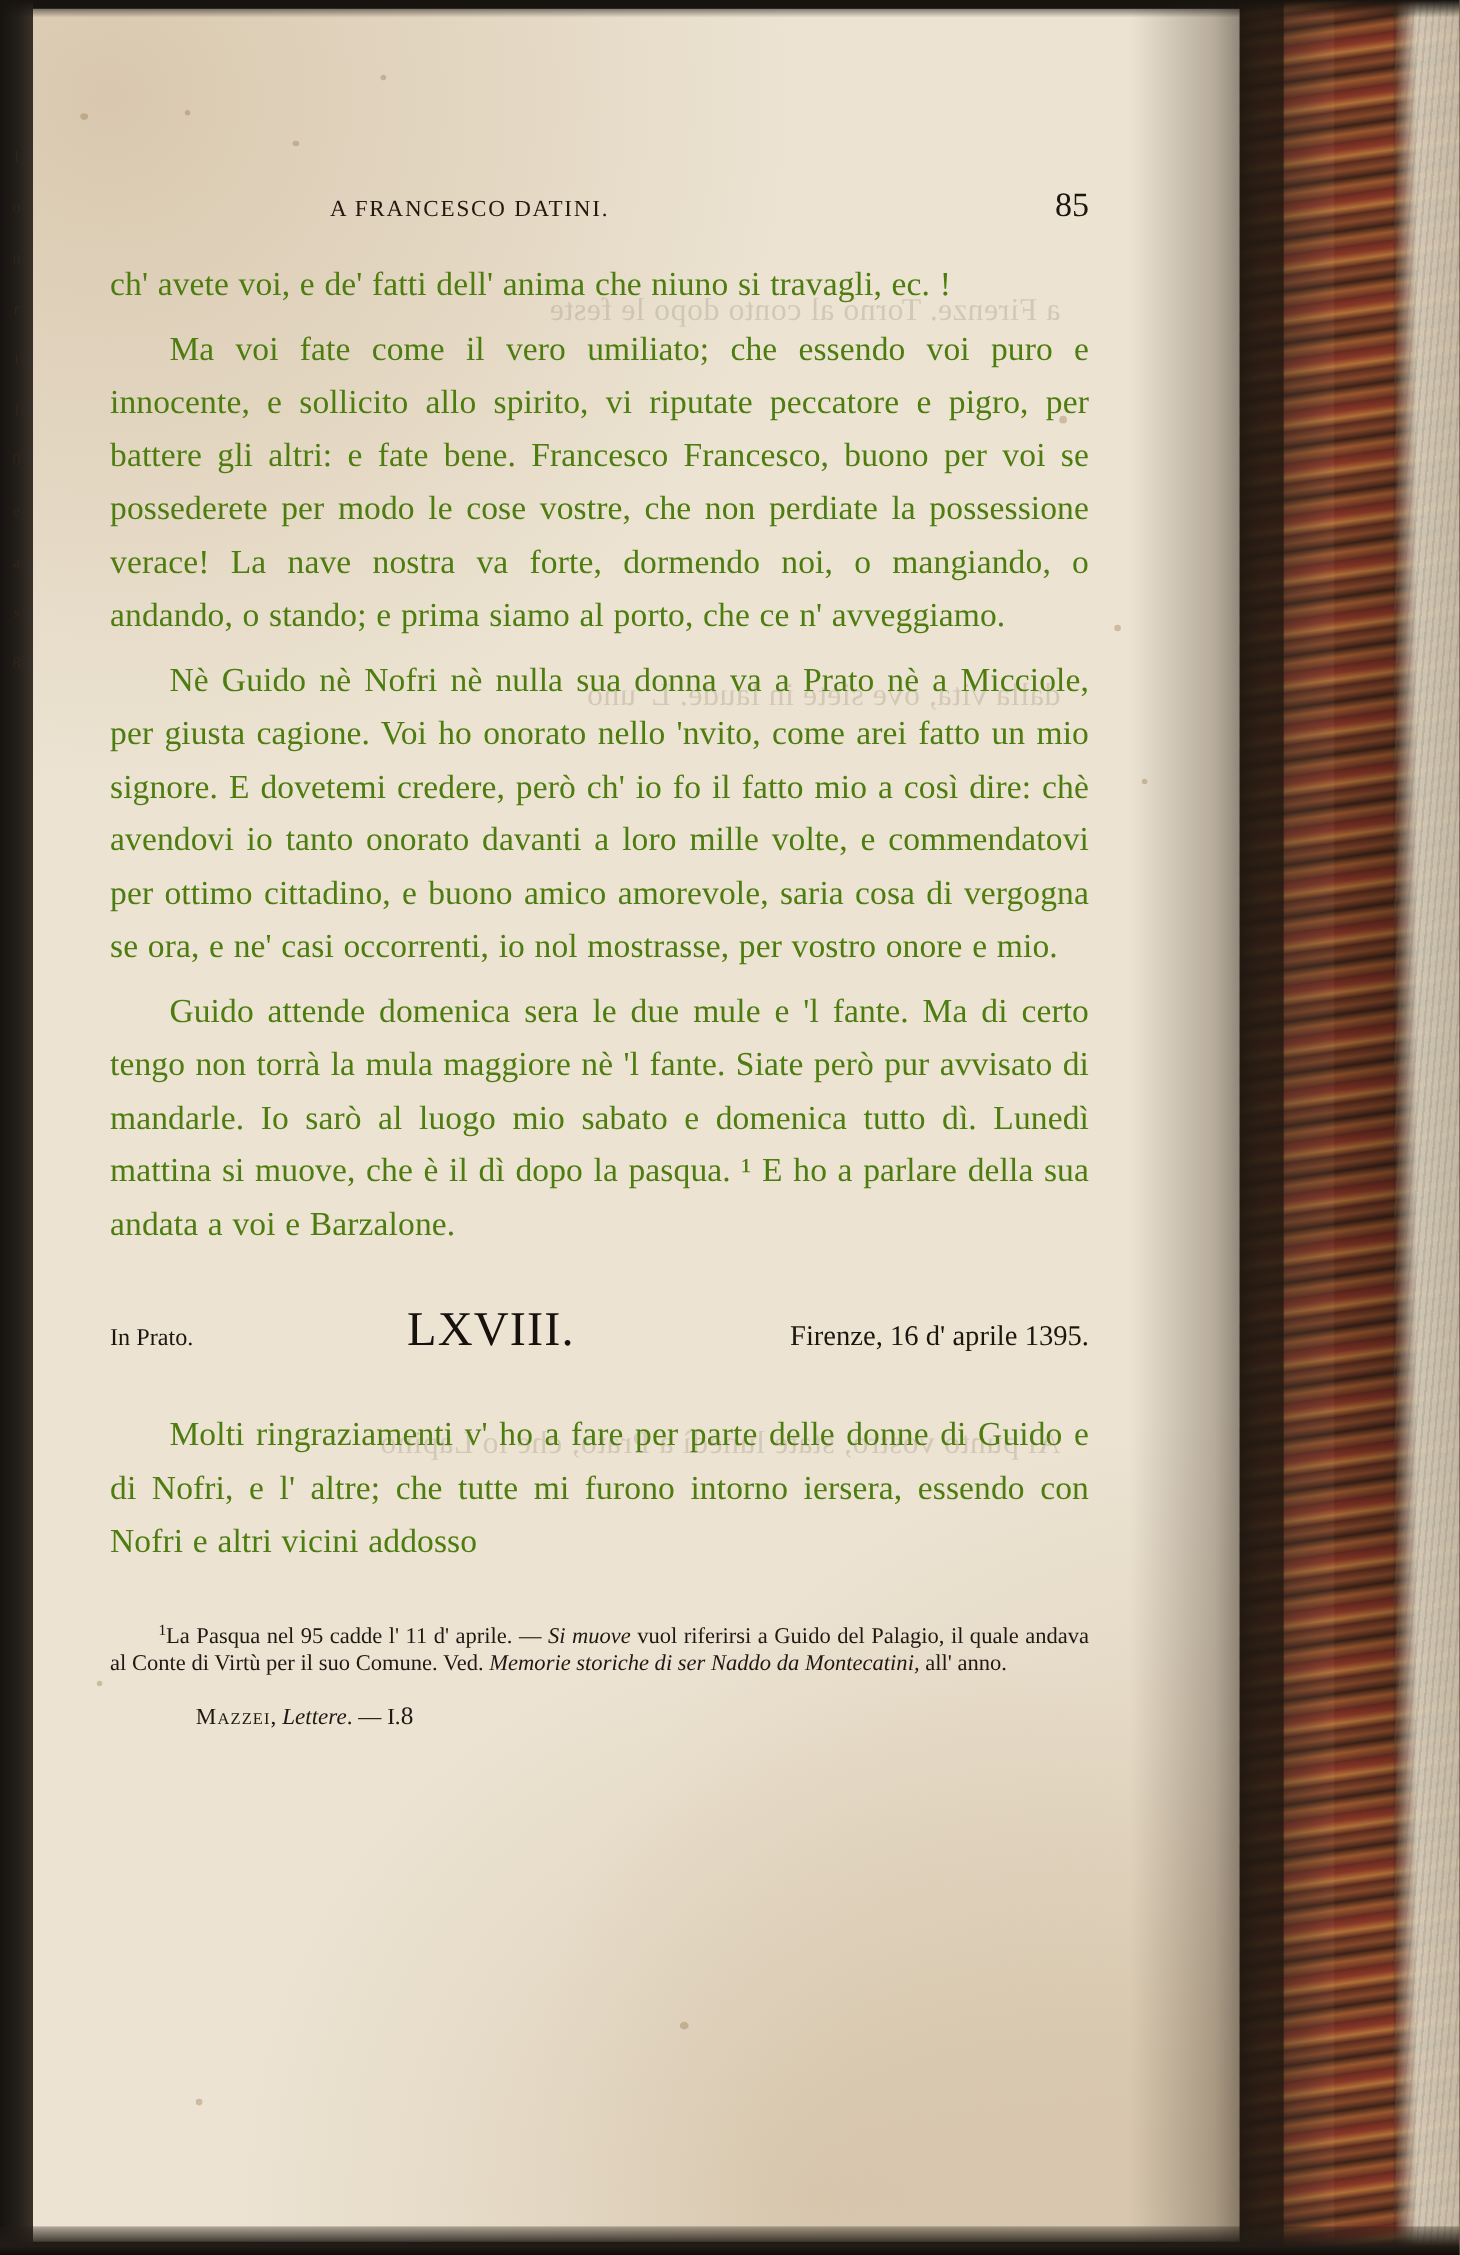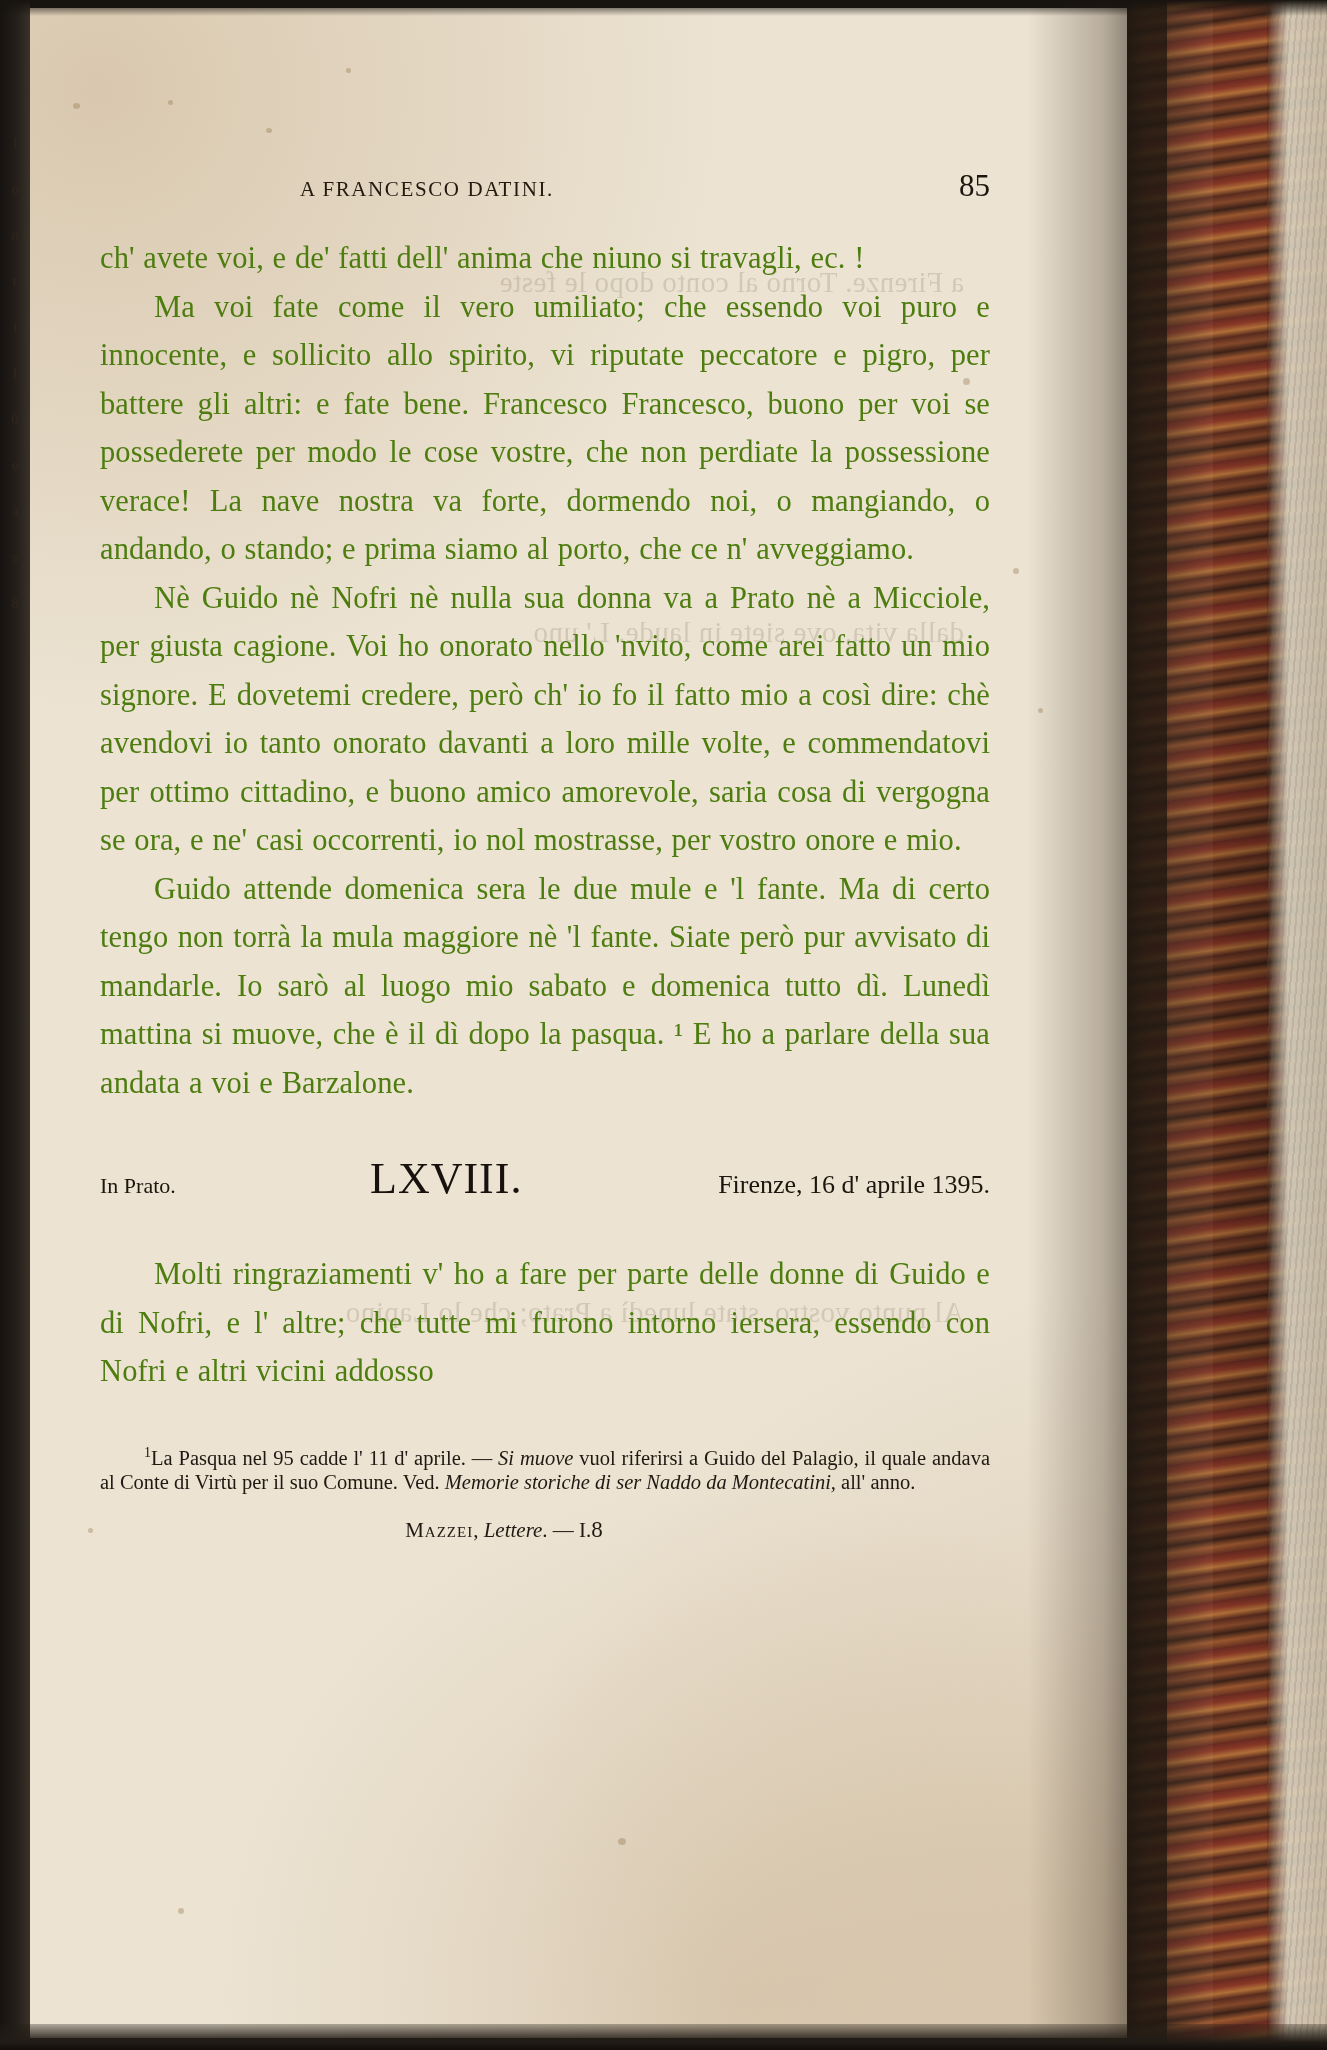--- a/index.html
+++ b/index.html
@@ -149,21 +149,21 @@
   p.body {
     margin: 0 0 0 0;
     font-size: 30.5px;
     line-height: 48.5px;
     text-align: justify;
     text-justify: inter-word;
     color: #4d7c0f;
     letter-spacing: 0.1px;
     word-spacing: 1px;
   }
-  p.body + p.body { margin-top: 0; }
+  p.body + p.body { margin-top: 10px; }
   p.indent { text-indent: 54px; }
 
   .letter-head {
     display: flex;
     align-items: baseline;
     margin-top: 46px;
     margin-bottom: 46px;
     font-size: 22px;
   }
   .lh-left { width: 270px; color: #1d160e; }
@@ -189,21 +189,21 @@
   .footnote .fn-mark {
     font-size: 14px;
     vertical-align: super;
   }
   .footnote i { font-style: italic; }
   .fn-indent { text-indent: 44px; display: block; }
 
   .colophon {
     display: flex;
     align-items: baseline;
-    justify-content: center;
+    justify-content: flex-start;
     margin-top: 22px;
     padding-left: 78px;
     padding-right: 160px;
     font-size: 21px;
     color: #201812;
   }
   .colophon .sc {
     font-variant: small-caps;
     letter-spacing: 1px;
   }

